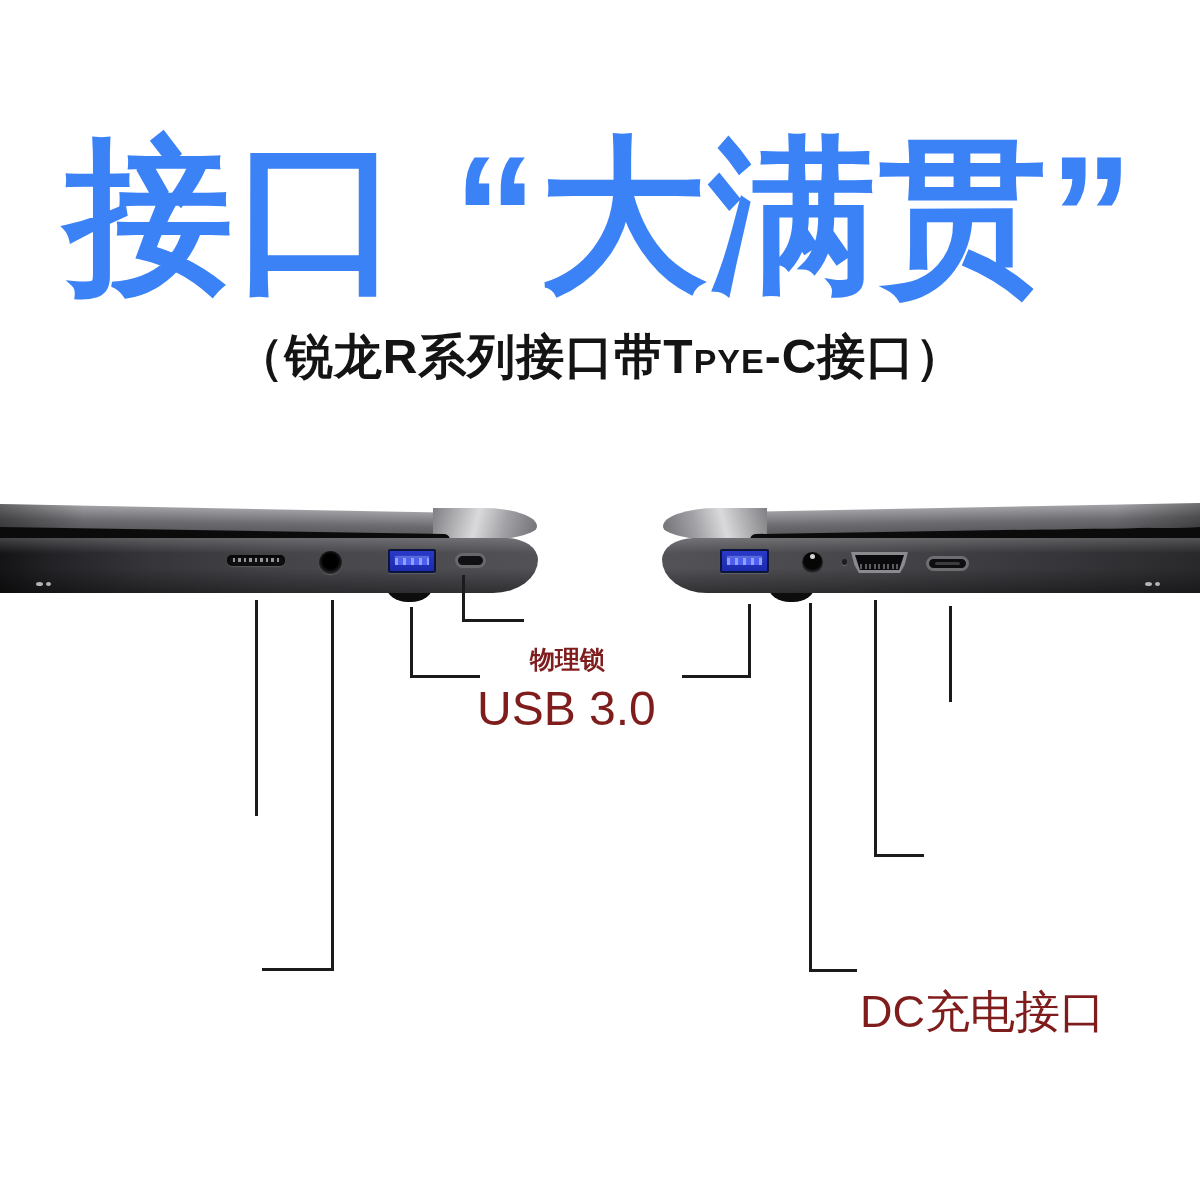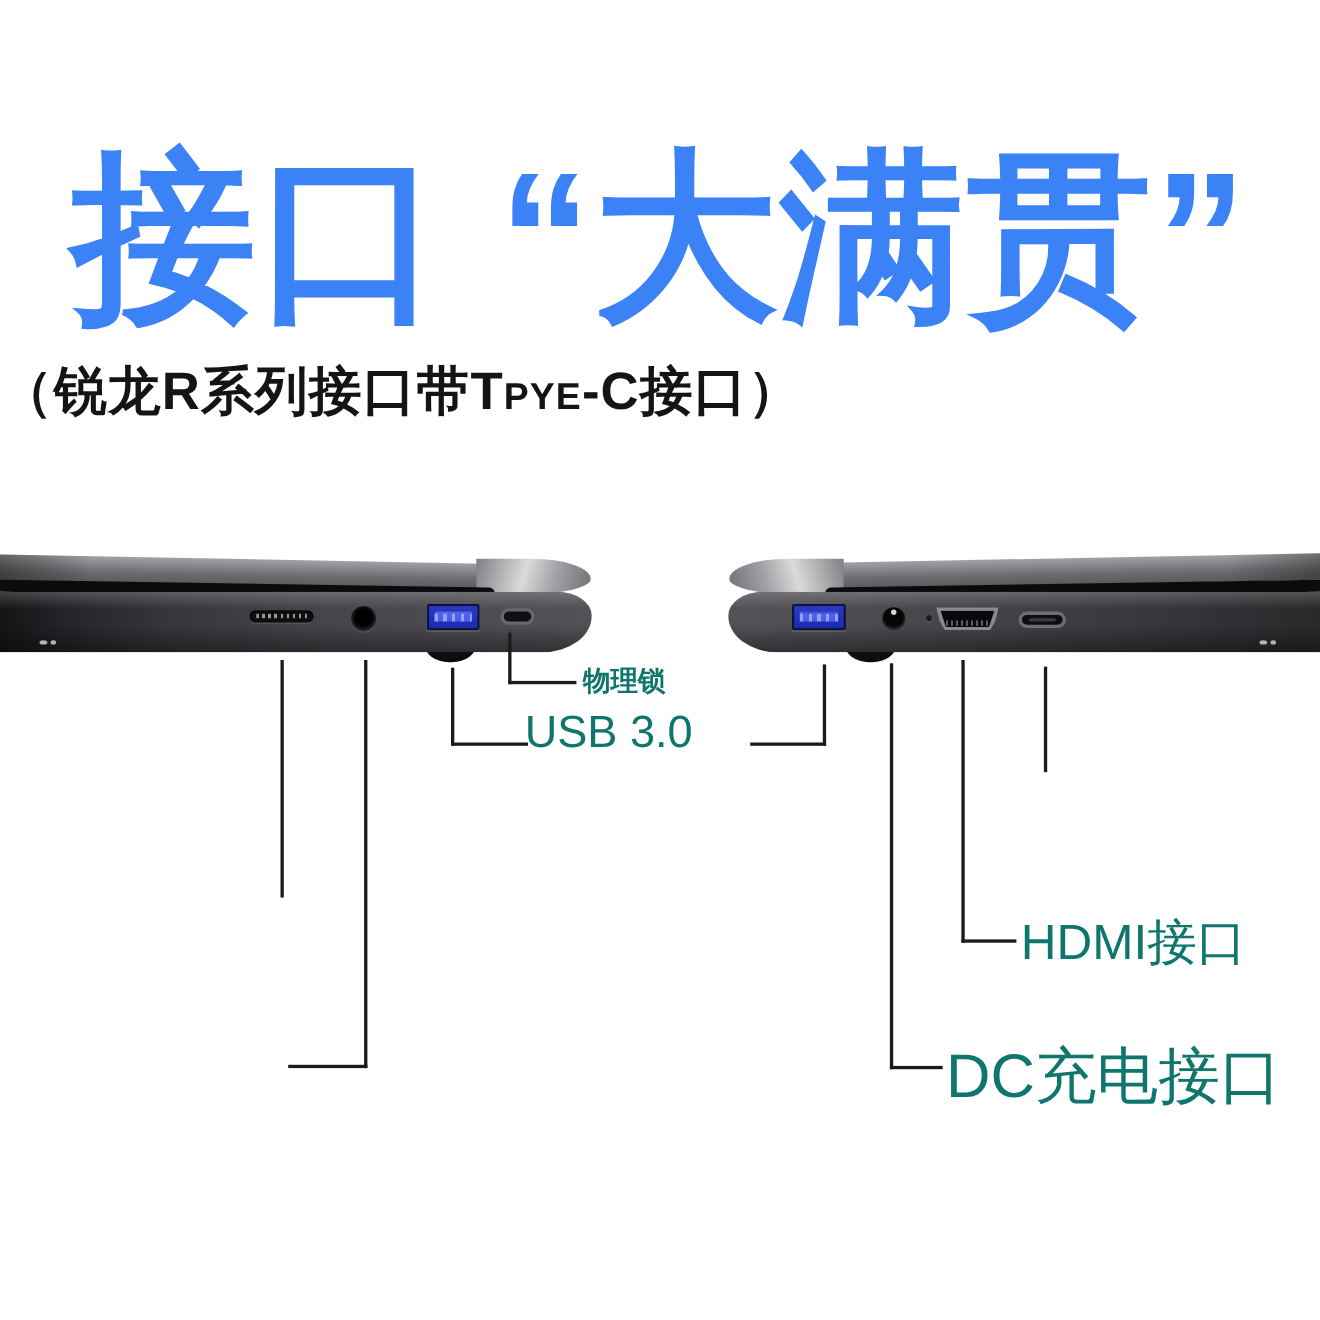--- a/index.html
+++ b/index.html
@@ -7,21 +7,21 @@
     position:relative;width:1200px;height:1200px;background:#ffffff;
     font-family:"Liberation Sans", sans-serif;color:#1a1a1a;overflow:hidden;
   }
   
   .title{
     position:absolute;top:132px;left:0;width:100%;text-align:center;
     font-size:168px;line-height:1.0;font-weight:900;color:#3b82f6;
     letter-spacing:2px;white-space:nowrap;
   }
   .subtitle{
-    position:absolute;top:328px;left:0;width:100%;text-align:left;
+    position:absolute;top:328px;left:0;width:100%;text-align:center;
     font-size:48px;line-height:1.2;font-weight:900;color:#141414;
     font-variant:small-caps;letter-spacing:1px;white-space:nowrap;
   }
   
   .abs{position:absolute;}
   .lid-main{
     width:468px;height:24px;
     background:
       linear-gradient(90deg, rgba(0,0,0,.38), rgba(0,0,0,0) 18%),
       linear-gradient(180deg,#a2a2a6,#6c6c70 60%,#5a5a5e);
@@ -95,28 +95,28 @@
            clip-path:polygon(0% 0%,100% 0%,90% 100%,10% 100%);}
   .hdmi-teeth{position:absolute;left:9px;right:9px;bottom:4px;height:5px;
               background:repeating-linear-gradient(90deg,#5c5c60 0 2px,transparent 2px 4.5px);}
   .type-c{left:926px;top:556px;width:43px;height:15px;border-radius:8px;
           border:3px solid #6e6e72;background:#0e0e10;box-sizing:border-box;}
   .type-c-bar{position:absolute;left:6px;right:6px;top:3px;height:3px;background:#3c3c40;border-radius:2px;}
   
   .vline{width:3px;background:#1b1b1b;z-index:4;}
   .hline{height:3px;background:#1b1b1b;z-index:4;}
   
-  .plabel{position:absolute;color:#0f766e;font-weight:500;line-height:1.1;white-space:nowrap;z-index:5;}
+  .plabel{position:absolute;color:#7f1d1d;font-weight:500;line-height:1.1;white-space:nowrap;z-index:5;margin-top:40px;}
   .lab-lock{left:530px;top:606px;font-size:25px;font-weight:700;}
-  .lab-usb{left:477px;top:643px;font-size:41px;}
+  .lab-usb{left:477px;top:643px;font-size:48px;}
   .lab-tf{left:58px;top:828px;font-size:45px;}
   .lab-headset{left:84px;top:944px;font-size:45px;}
   .lab-typec{left:922px;top:702px;font-size:45px;}
   .lab-hdmi{left:928px;top:832px;font-size:45px;}
-  .lab-dc{left:860px;top:947px;font-size:56px;}
+  .lab-dc{left:860px;top:947px;font-size:45px;}
 </style>
 </head>
 <body>
 
 <div class="canvas">
 
   <div class="title">接口 “大满贯”</div>
   <div class="subtitle">（锐龙R系列接口带Tpye-C接口）</div>
 
   <div>
@@ -173,16 +173,15 @@
   <div class="abs vline" style="left:748px;top:604px;height:74px;"></div>
   <div class="abs hline" style="left:682px;top:675px;width:69px;"></div>
   <div class="abs vline" style="left:809px;top:603px;height:369px;"></div>
   <div class="abs hline" style="left:809px;top:969px;width:48px;"></div>
   <div class="abs vline" style="left:874px;top:600px;height:257px;"></div>
   <div class="abs hline" style="left:874px;top:854px;width:50px;"></div>
   <div class="abs vline" style="left:949px;top:606px;height:96px;"></div>
 
   <div class="plabel lab-lock">物理锁</div>
   <div class="plabel lab-usb">USB 3.0</div>
-  <div class="plabel lab-hdmi">HDMI接口</div>
   <div class="plabel lab-dc">DC充电接口</div>
 
 </div>
 
 </body></html>

